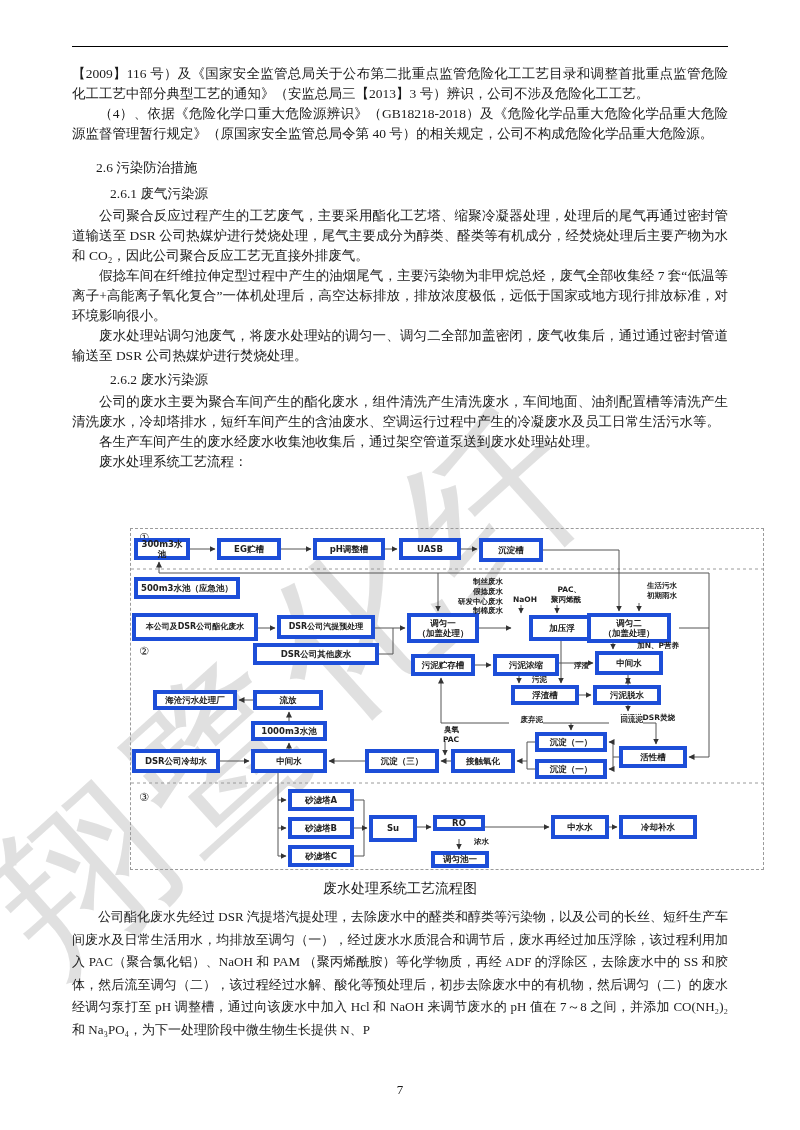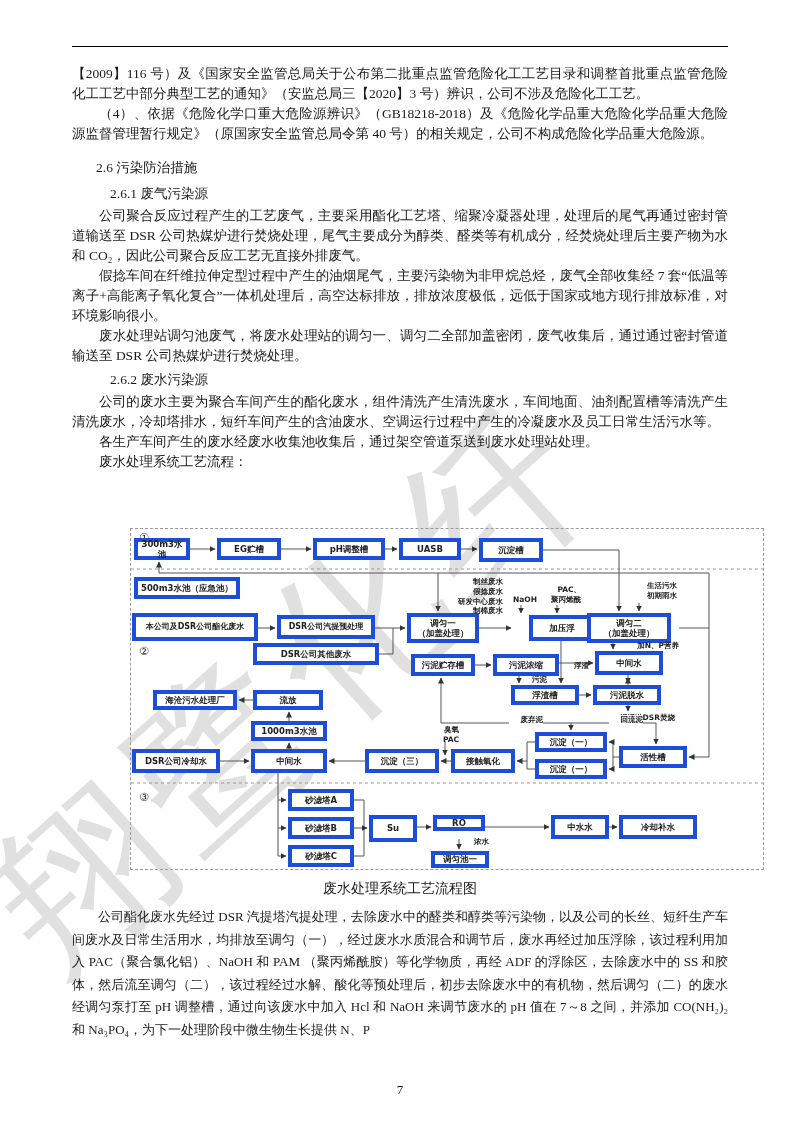--- a/index.html
+++ b/index.html
@@ -29,21 +29,21 @@
   .footer{position:absolute;left:0;top:1082px;width:800px;text-align:center;font-size:13px;z-index:1;}
 </style>
 </head>
 <body>
 
 <div class="page">
   <div class="watermark">翔鹭化纤</div>
   <div class="rule"></div>
 
   <div class="upper">
-    <p>【2009】116 号）及《国家安全监管总局关于公布第二批重点监管危险化工工艺目录和调整首批重点监管危险化工工艺中部分典型工艺的通知》（安监总局三【2020】3 号）辨识，公司不涉及危险化工工艺。</p>
+    <p>【2009】116 号）及《国家安全监管总局关于公布第二批重点监管危险化工工艺目录和调整首批重点监管危险化工工艺中部分典型工艺的通知》（安监总局三【2013】3 号）辨识，公司不涉及危险化工工艺。</p>
     <p class="ind">（4）、依据《危险化学口重大危险源辨识》（GB18218-2018）及《危险化学品重大危险化学品重大危险源监督管理暂行规定》（原国家安全监管总局令第 40 号）的相关规定，公司不构成危险化学品重大危险源。</p>
     <p class="h1">2.6 污染防治措施</p>
     <p class="h2">2.6.1 废气污染源</p>
     <p class="ind">公司聚合反应过程产生的工艺废气，主要采用酯化工艺塔、缩聚冷凝器处理，处理后的尾气再通过密封管道输送至 DSR 公司热媒炉进行焚烧处理，尾气主要成分为醇类、醛类等有机成分，经焚烧处理后主要产物为水和 CO₂，因此公司聚合反应工艺无直接外排废气。</p>
     <p class="ind">假捻车间在纤维拉伸定型过程中产生的油烟尾气，主要污染物为非甲烷总烃，废气全部收集经 7 套“低温等离子+高能离子氧化复合”一体机处理后，高空达标排放，排放浓度极低，远低于国家或地方现行排放标准，对环境影响很小。</p>
     <p class="ind">废水处理站调匀池废气，将废水处理站的调匀一、调匀二全部加盖密闭，废气收集后，通过通过密封管道输送至 DSR 公司热媒炉进行焚烧处理。</p>
     <p class="h2">2.6.2  废水污染源</p>
     <p class="ind">公司的废水主要为聚合车间产生的酯化废水，组件清洗产生清洗废水，车间地面、油剂配置槽等清洗产生清洗废水，冷却塔排水，短纤车间产生的含油废水、空调运行过程中产生的冷凝废水及员工日常生活污水等。</p>
     <p class="ind">各生产车间产生的废水经废水收集池收集后，通过架空管道泵送到废水处理站处理。</p>
     <p class="ind">废水处理系统工艺流程：</p>

